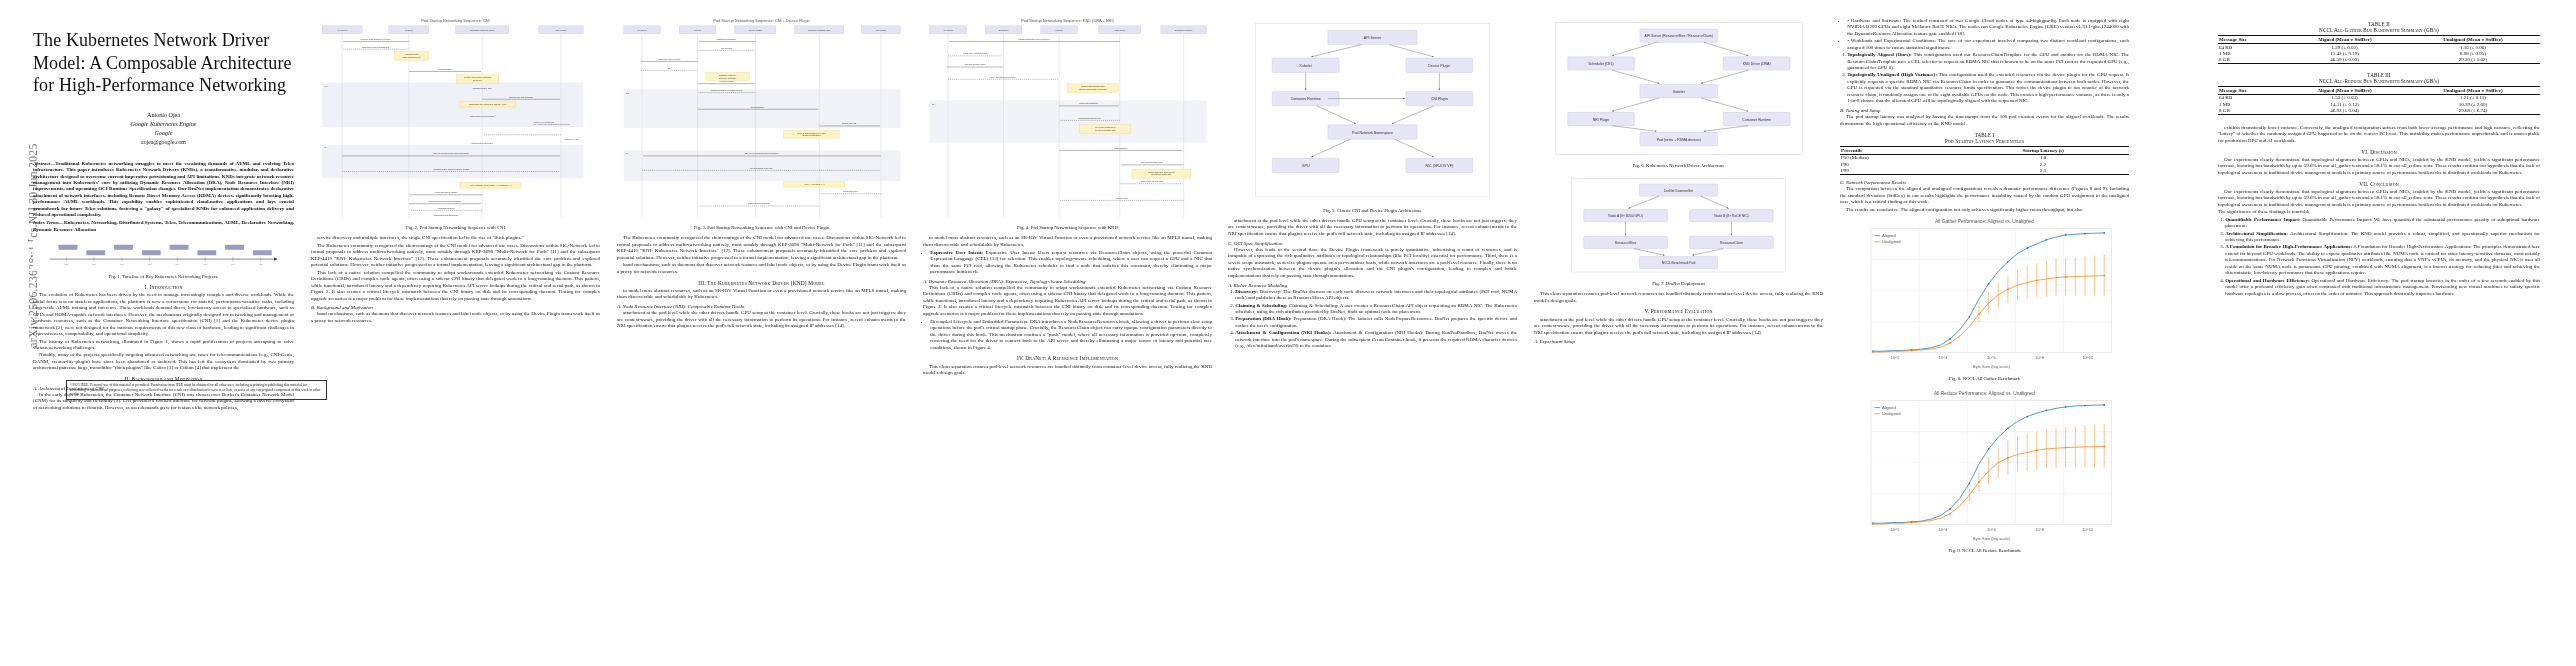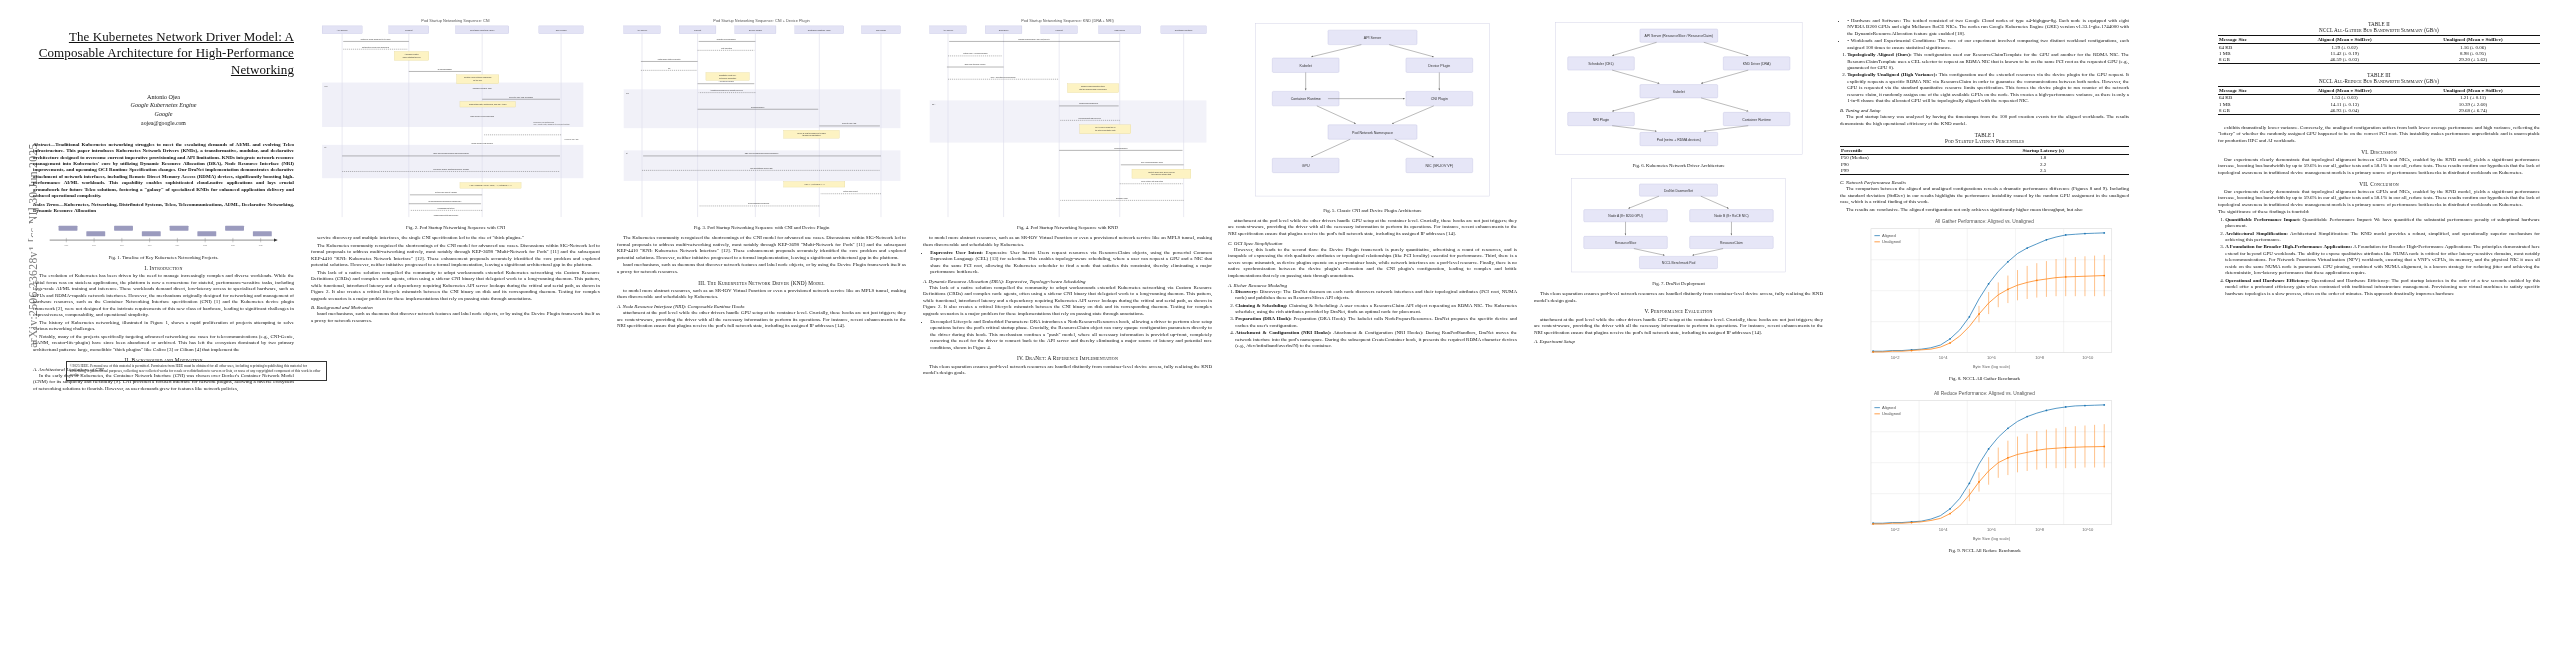--- a/index.html
+++ b/index.html
@@ -36,27 +36,26 @@
     text-align:justify;
     text-justify:inter-word;
     hyphens:auto;
     -webkit-hyphens:auto;
     margin-bottom:0.8px;
     text-indent:6.1px;
   }
   .col p.noind{ text-indent:0; }
 
   h1.title{
-    font-size:13px;
+    font-size:18px;
     line-height:1.26;
-    text-align:right;
+    text-align:left;
     font-weight:400;
     margin:12.2px 0 0 0;
     letter-spacing:0.1px;
-    text-decoration:underline;
   }
   .authors{ text-align:center; margin-top:14.5px; font-size:6.1px; line-height:1.45;}
   .authors .aff{ font-style:italic; }
   .authors .email{ font-size:5.8px; }
 
   .abstract{
     margin-top:14.5px;
     font-size:5px;
     line-height:1.28;
     text-align:justify;

